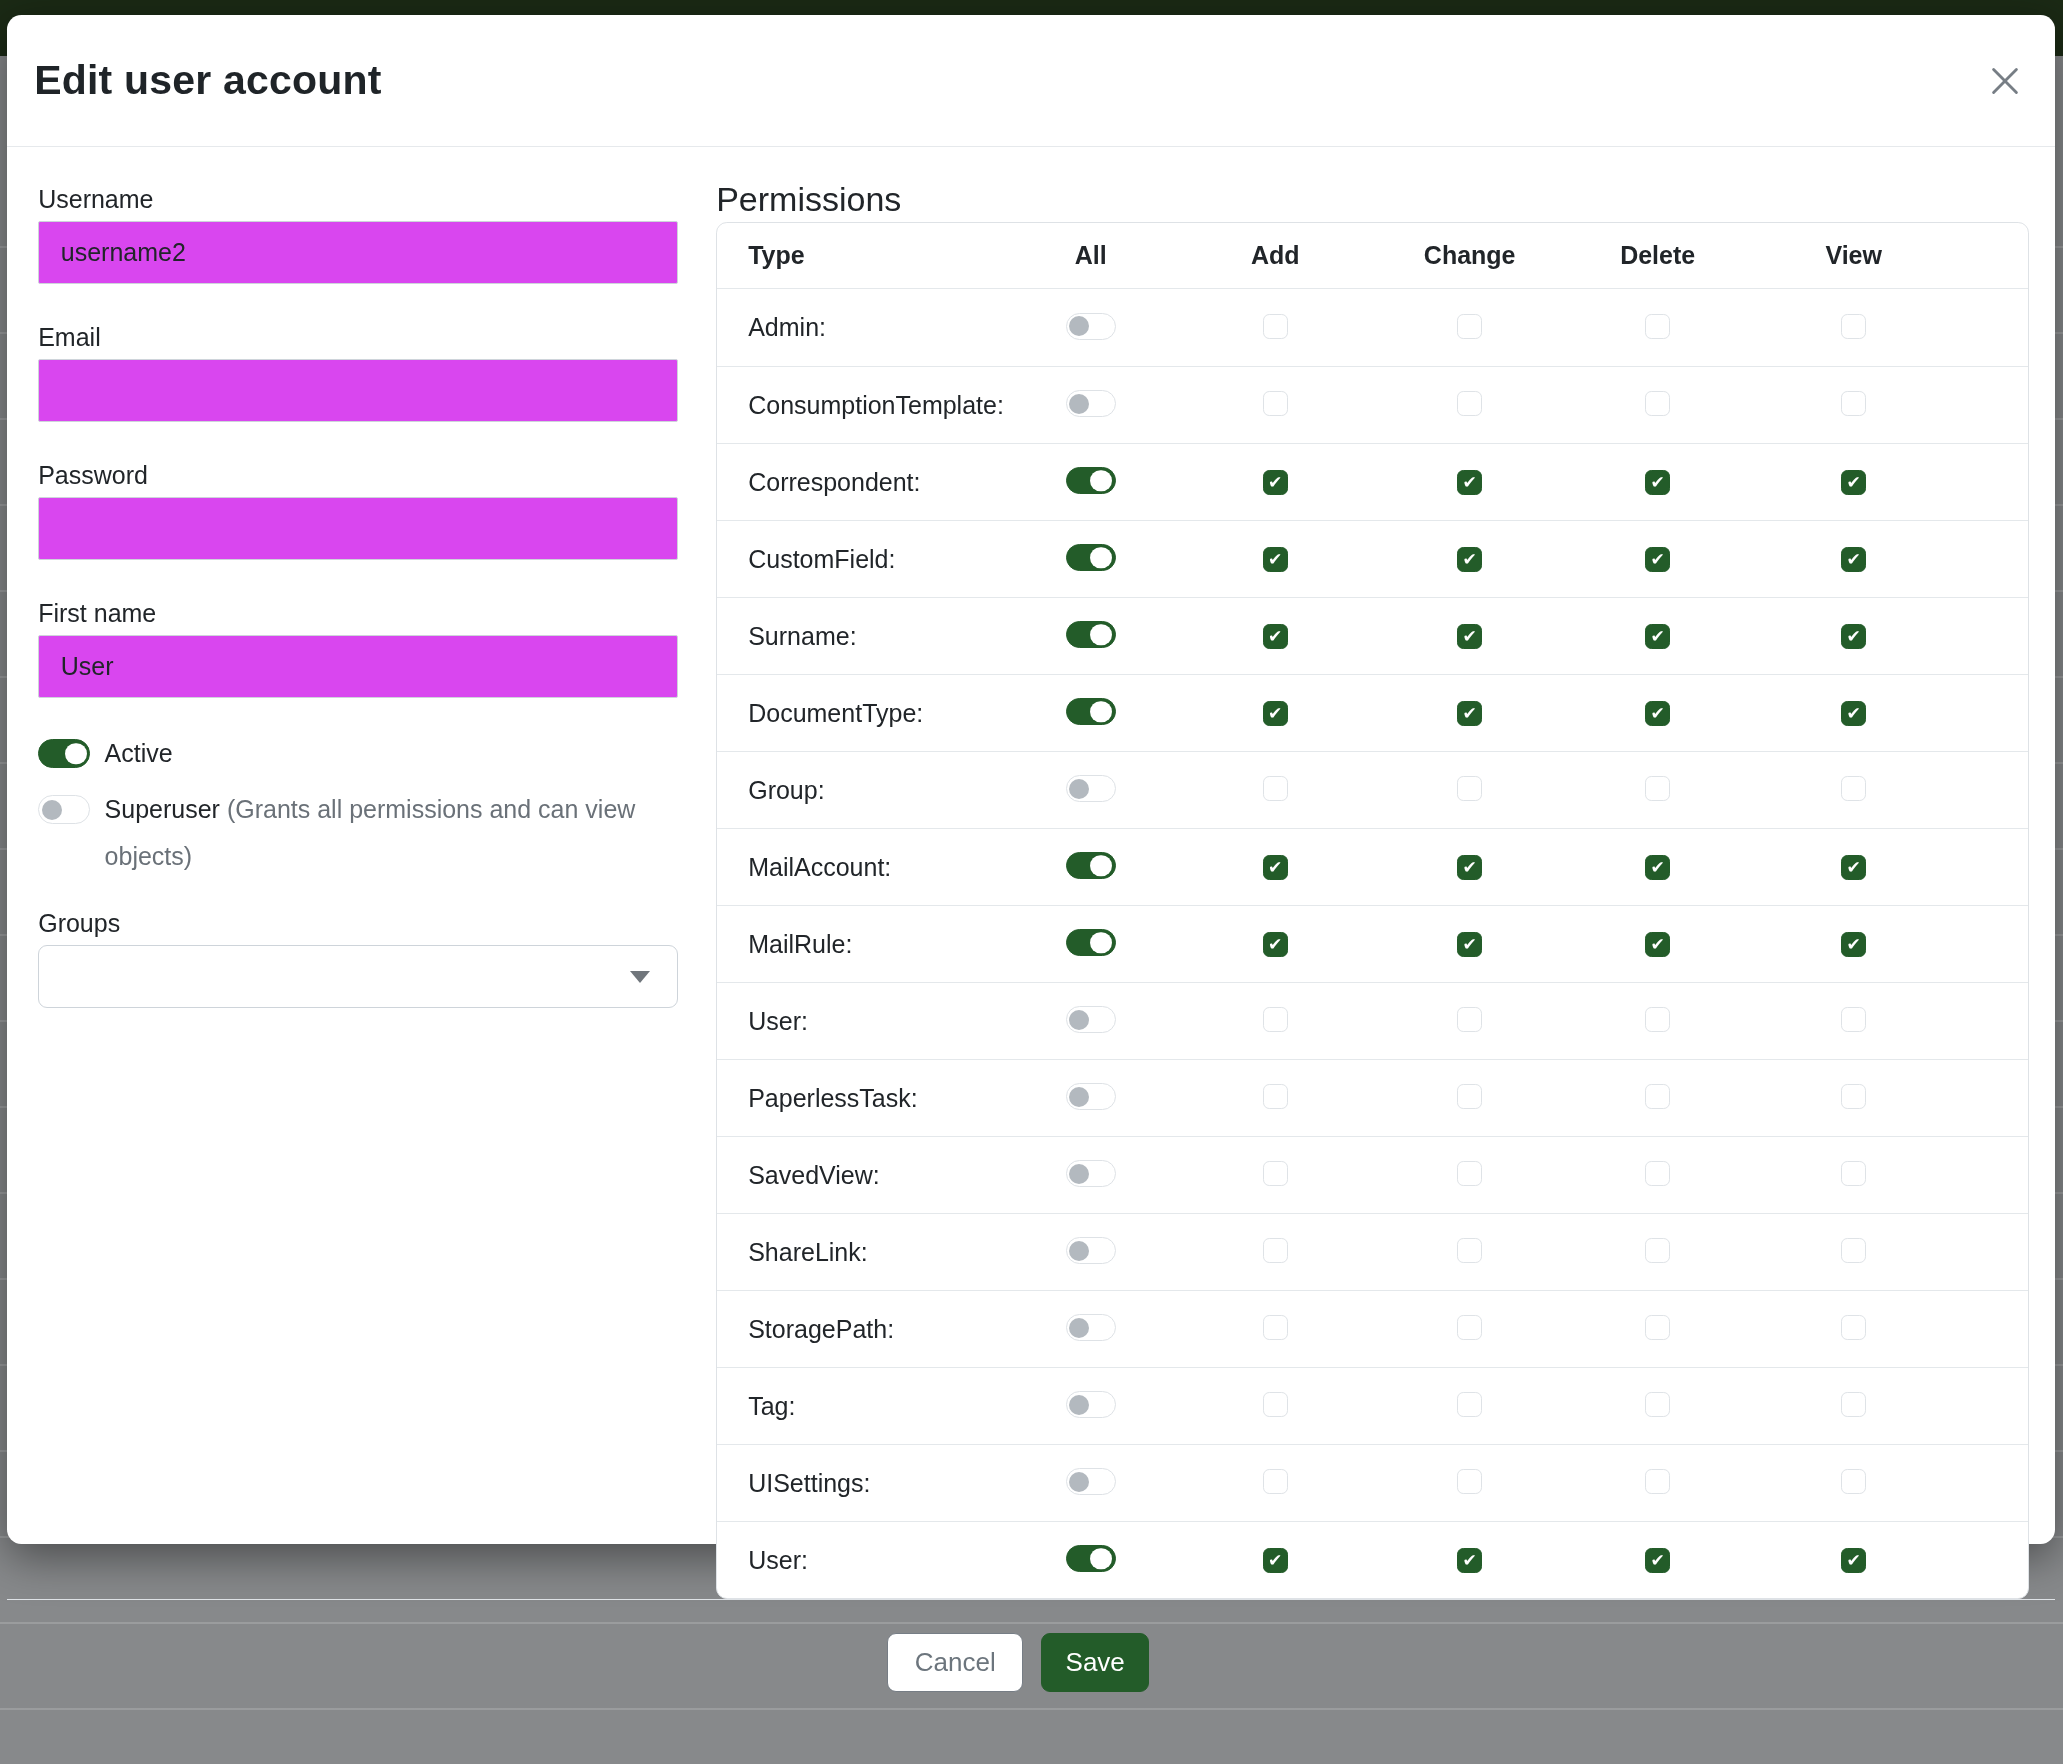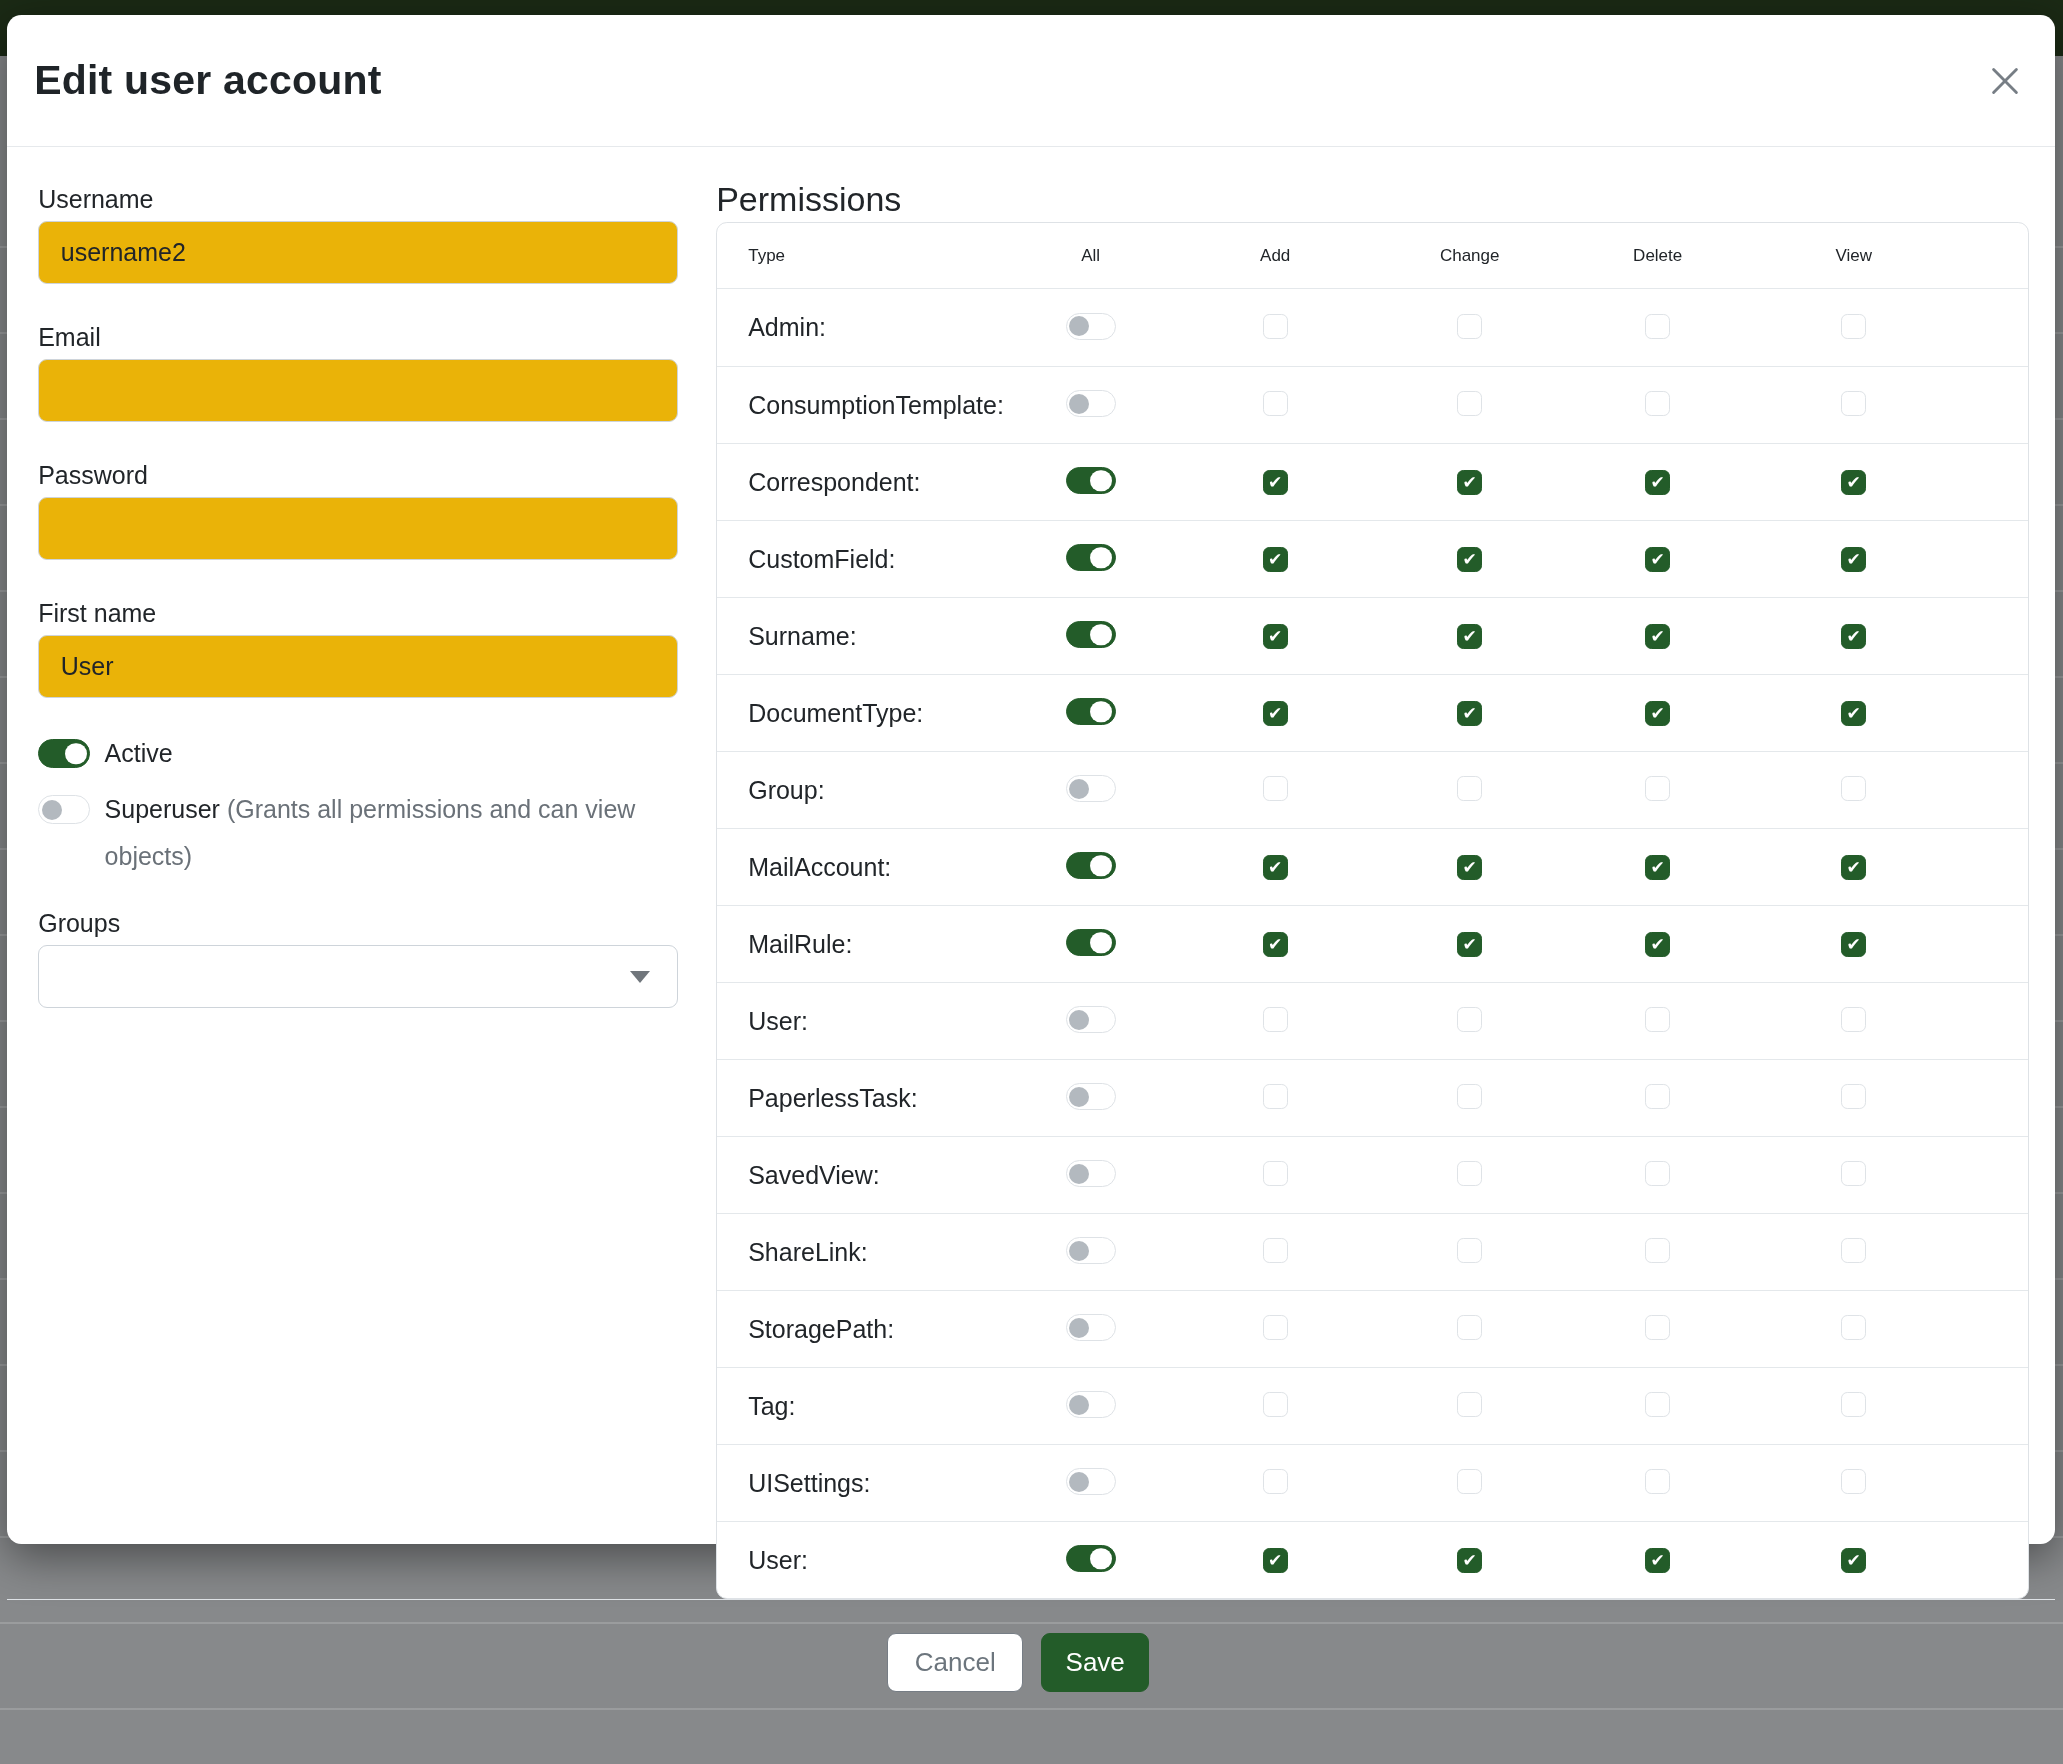--- a/index.html
+++ b/index.html
@@ -32,22 +32,22 @@
   .close-btn{ margin-left:auto; width:50px; height:50px; border:none; background:transparent;
     display:flex; align-items:center; justify-content:center; cursor:pointer; }
 
   .modal-body{ flex:1 1 auto; display:flex; padding:40px 26px 0 31px; }
 
   
   .left-col{ flex:0 0 640px; margin-right:38px; }
   .form-group{ margin-bottom:41px; }
   .form-group.last{ margin-bottom:0; }
   .field-label{ display:block; font-size:25px; color:var(--text); line-height:25px; margin-bottom:9px; }
-  .text-input{ width:640px; height:63px; border:1.8px solid var(--input-border); border-radius:9px;
-    font-family:inherit; font-size:25px; color:var(--text); padding:0 21.6px; background:#eab308; outline:none; }
+  .text-input{ width:640px; height:63px; border:1.8px solid var(--input-border); border-radius:2px;
+    font-family:inherit; font-size:25px; color:var(--text); padding:0 21.6px; background:#d946ef; outline:none; }
 
   .switch-row{ display:flex; align-items:flex-start; margin-top:18px; }
   .switch-row .switch{ flex:0 0 auto; margin-top:0; }
   .switch-label-wrap{ margin-left:14.4px; font-size:25px; color:var(--text); line-height:47px; margin-top:-9px; }
   .hint{ color:var(--muted); }
 
   .groups-group{ margin-top:31px; }
   .select-box{ position:relative; width:640px; height:63px; border:1.8px solid var(--input-border);
     border-radius:9px; background:#fff; cursor:pointer; }
   .select-caret{ position:absolute; right:27px; top:50%; margin-top:-5.4px; width:0; height:0;
@@ -70,21 +70,21 @@
 
   
   .right-col{ flex:1 1 auto; }
   .perm-label{ display:block; font-size:34px; color:var(--text); line-height:25px; margin-bottom:10px; }
   .perm-table-wrap{ border:1.8px solid var(--border-light); border-radius:10.8px; overflow:hidden; background:#fff; }
   table.perm{ width:100%; border-collapse:separate; border-spacing:0; table-layout:fixed; }
   table.perm col.c-type{ width:288px; } table.perm col.c-all{ width:171px; }
   table.perm col.c-add{ width:198px; } table.perm col.c-change{ width:191px; }
   table.perm col.c-delete{ width:185px; } table.perm col.c-view{ width:207px; }
   table.perm col.c-fill{ width:auto; }
-  table.perm th{ height:66px; font-weight:400; font-size:17px; color:var(--text);
+  table.perm th{ height:66px; font-weight:700; font-size:25px; color:var(--text);
     text-align:center; vertical-align:middle; border-bottom:1.8px solid var(--row-line); }
   table.perm th.type-h{ text-align:left; padding-left:31px; }
   table.perm td{ height:77px; vertical-align:middle; text-align:center; }
   table.perm tbody tr + tr td{ border-top:1.8px solid var(--row-line); }
   table.perm td.type-c{ text-align:left; padding-left:31px; font-size:25px; color:var(--text); }
 
   
   .modal-footer{ flex:0 0 125px; border-top:1.8px solid var(--border-light);
     display:flex; align-items:center; justify-content:center; padding-right:26px; }
   .btn{ height:59px; border-radius:9px; font-family:inherit; font-size:26px; cursor:pointer; }

